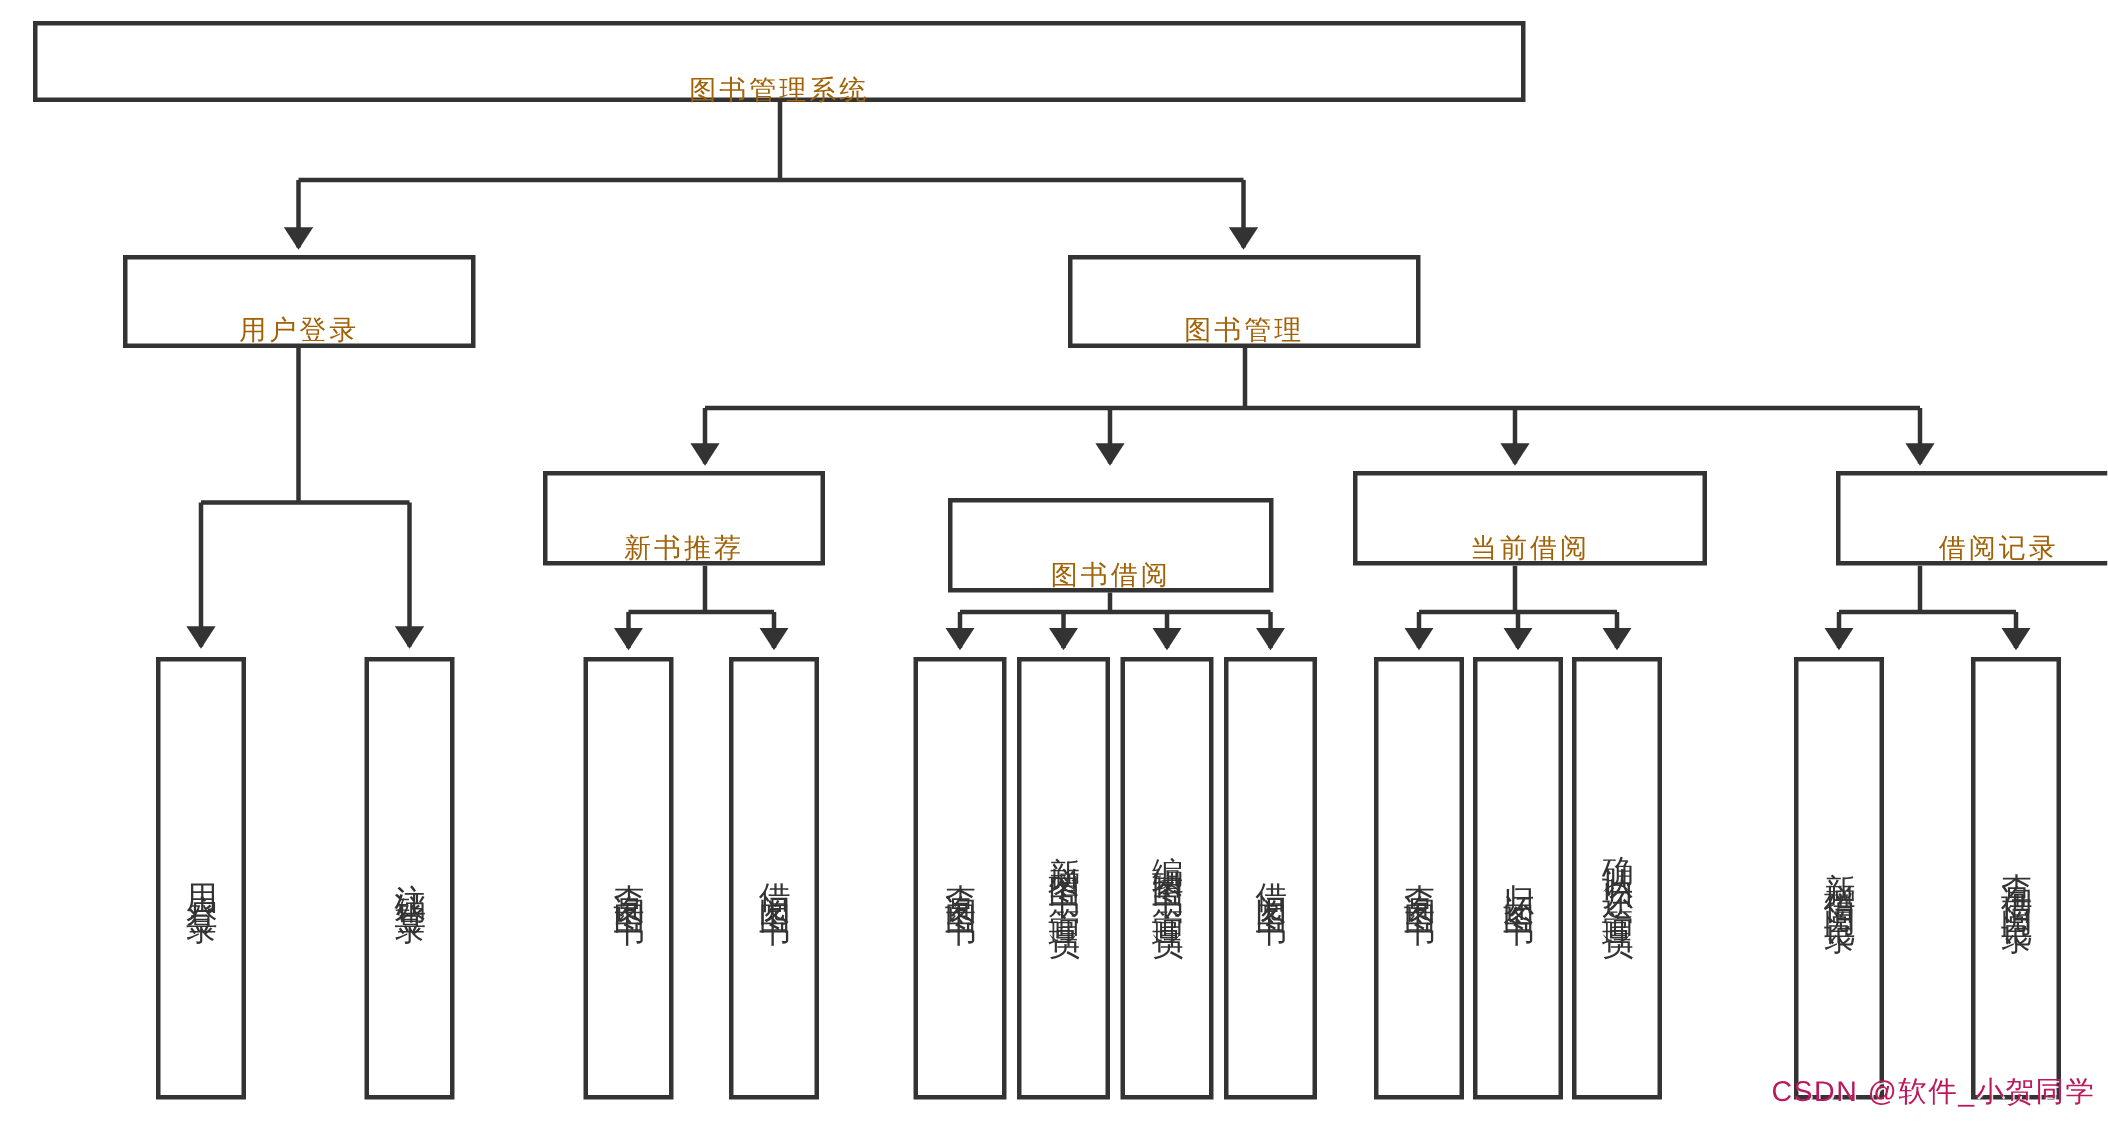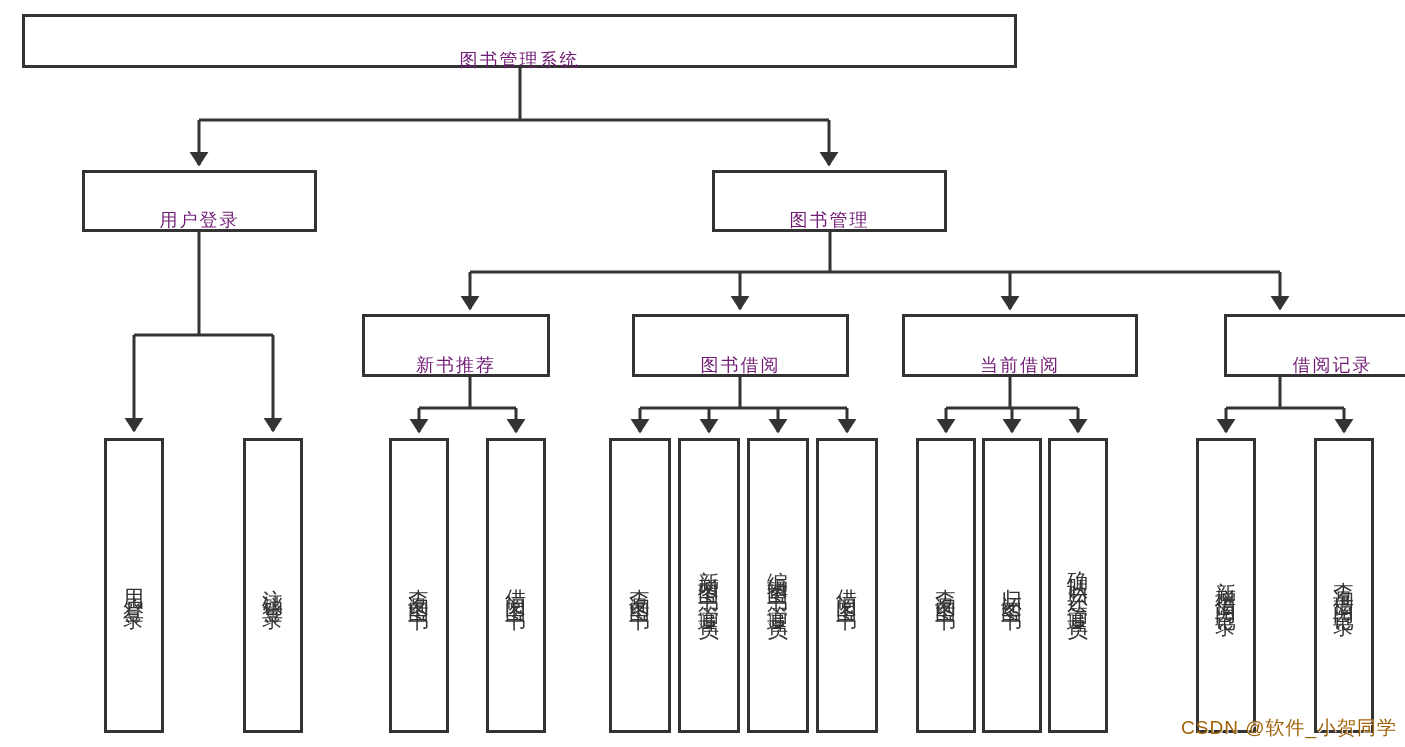--- a/index.html
+++ b/index.html
@@ -10,32 +10,32 @@
     color:#333333;
   }
   .connectors { position:absolute; left:0; top:0; z-index:1; pointer-events:none; }
   .box {
     position:absolute; box-sizing:border-box;
     border:3px solid #333333; background:#ffffff;
     display:flex; align-items:center; justify-content:center;
     z-index:2;
   }
   .h-box .label {
-    font-size:18px; line-height:1; letter-spacing:2px; color:#701a75;
+    font-size:18px; line-height:1; letter-spacing:2px; color:#a16207;
     white-space:nowrap;
     margin-top:38px;
   }
   .root-box .label { font-size:18px; }
   .v-box .label {
     writing-mode:vertical-rl; text-orientation:mixed;
     font-size:21px; line-height:1; letter-spacing:7px; color:#333333;
   }
   .watermark {
     position:absolute; right:8px; bottom:6px; z-index:5;
-    font-size:19px; letter-spacing:1px; color:#a16207;
+    font-size:19px; letter-spacing:1px; color:#be185d;
     text-shadow:1px 1px 0 rgba(255,255,255,0.85);
     white-space:nowrap;
   }
 </style>
 </head>
 <body>
 
 <div class="stage">
 
   <svg class="connectors" width="1405" height="747" viewBox="0 0 1405 747">
@@ -88,21 +88,21 @@
   <div class="box h-box" style="left:82px; top:170px; width:235px; height:62px;">
     <span class="label">用户登录</span>
   </div>
   <div class="box h-box" style="left:712px; top:170px; width:235px; height:62px;">
     <span class="label">图书管理</span>
   </div>
 
   <div class="box h-box" style="left:362px; top:314px; width:188px; height:63px;">
     <span class="label">新书推荐</span>
   </div>
-  <div class="box h-box" style="left:632px; top:314px; width:217px; height:63px;">
+  <div class="box h-box" style="left:632px; top:332px; width:217px; height:63px;">
     <span class="label">图书借阅</span>
   </div>
   <div class="box h-box" style="left:902px; top:314px; width:236px; height:63px;">
     <span class="label">当前借阅</span>
   </div>
   <div class="box h-box" style="left:1224px; top:314px; width:217px; height:63px;">
     <span class="label">借阅记录</span>
   </div>
 
   <div class="box v-box" style="left:104px; top:438px; width:60px; height:295px;">

